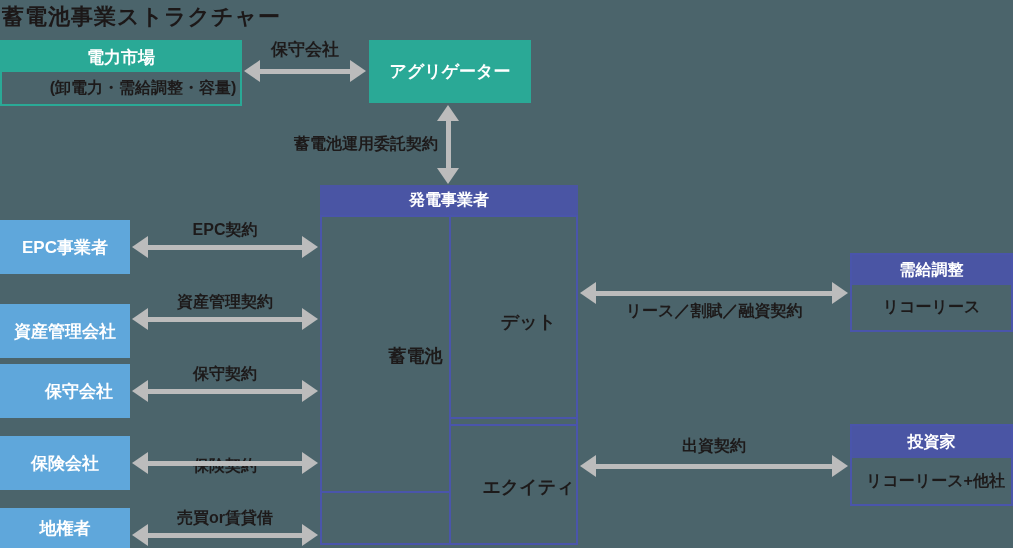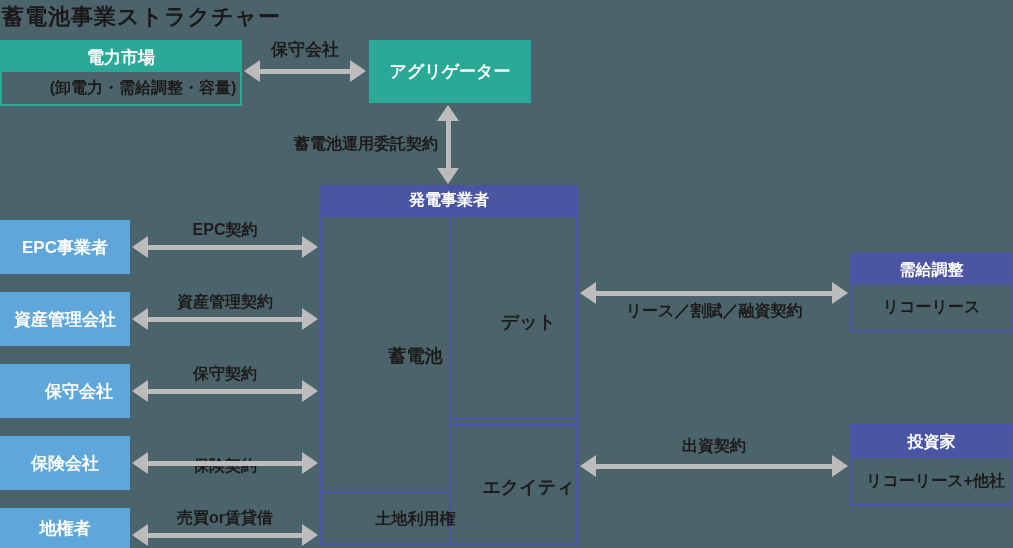--- a/index.html
+++ b/index.html
@@ -95,27 +95,26 @@
 </div>
 
 <div class="abs hd-bar" style="left:320px;top:185px;width:258px;height:30px;">発電事業者</div>
 
 <div class="abs struct">
   <div class="vdiv"></div>
   <div class="hland"></div>
   <div class="hdeq1"></div>
   <div class="hdeq2"></div>
   <div class="cell-label" style="left:0;width:127px;top:127px;font-size:18px;">蓄電池</div>
-  <div class="cell-label" style="left:0;width:127px;top:292px;font-size:16px;">土地利用権</div>
   <div class="cell-label" style="left:129px;right:0;top:93px;font-size:18px;">デット</div>
   <div class="cell-label" style="left:129px;right:0;top:258px;font-size:18px;">エクイティ</div>
 </div>
 
 <div class="abs partner" style="top:220px;">EPC事業者</div>
-<div class="abs partner" style="top:292px;text-align:right;">資産管理会社</div>
+<div class="abs partner" style="top:304px;text-align:right;">資産管理会社</div>
 <div class="abs partner" style="top:364px;padding-left:28px;">保守会社</div>
 <div class="abs partner" style="top:436px;">保険会社</div>
 <div class="abs partner" style="top:508px;height:40px;">地権者</div>
 
 <div class="abs lbl" style="left:132px;top:220px;width:186px;">EPC契約</div>
 <div class="abs lbl" style="left:132px;top:292px;width:186px;">資産管理契約</div>
 <div class="abs lbl" style="left:132px;top:364px;width:186px;">保守契約</div>
 <div class="abs lbl" style="left:132px;top:456px;width:186px;">保険契約</div>
 <div class="abs lbl" style="left:132px;top:508px;width:186px;">売買or賃貸借</div>
 

